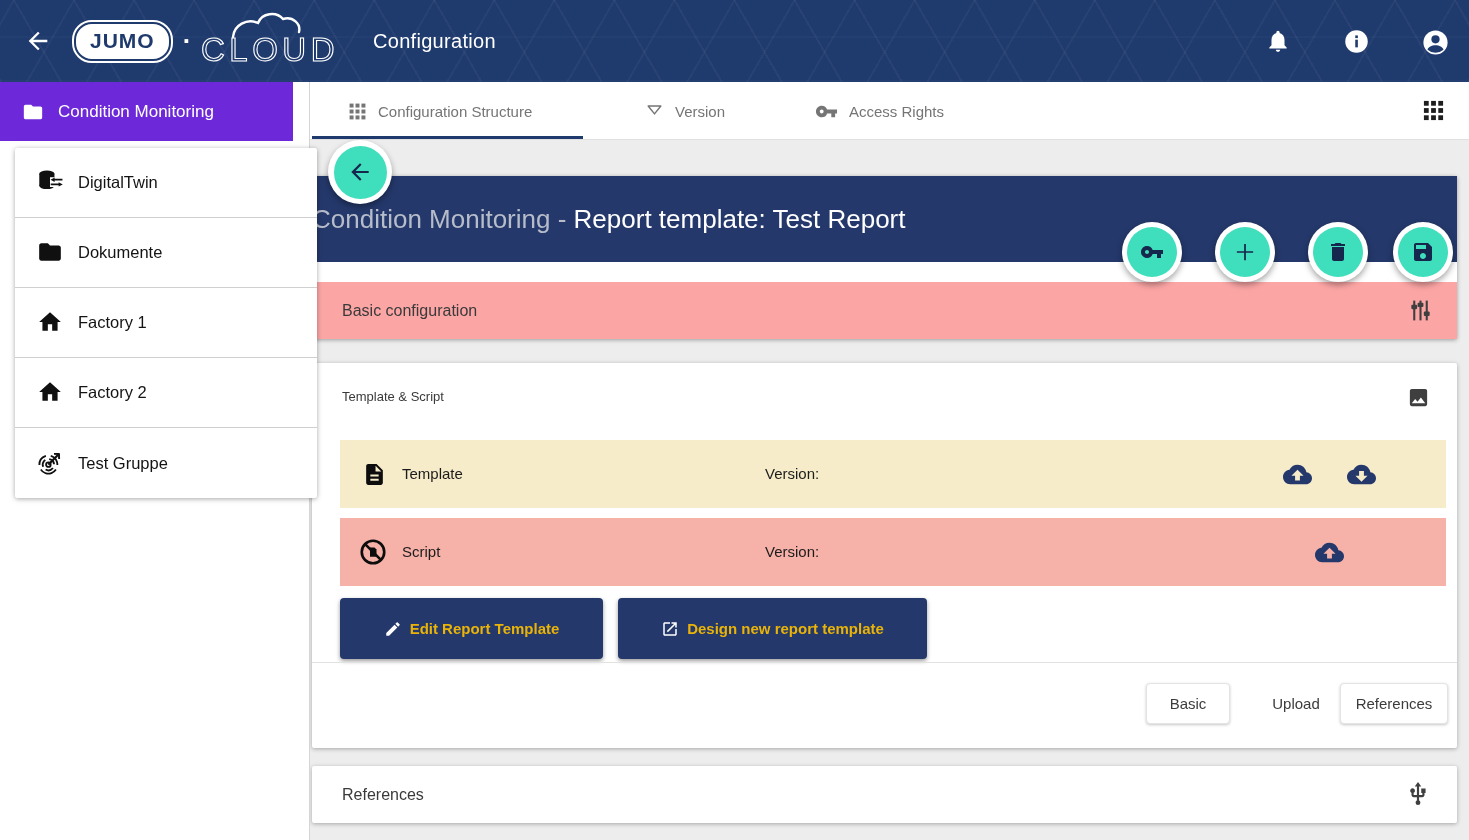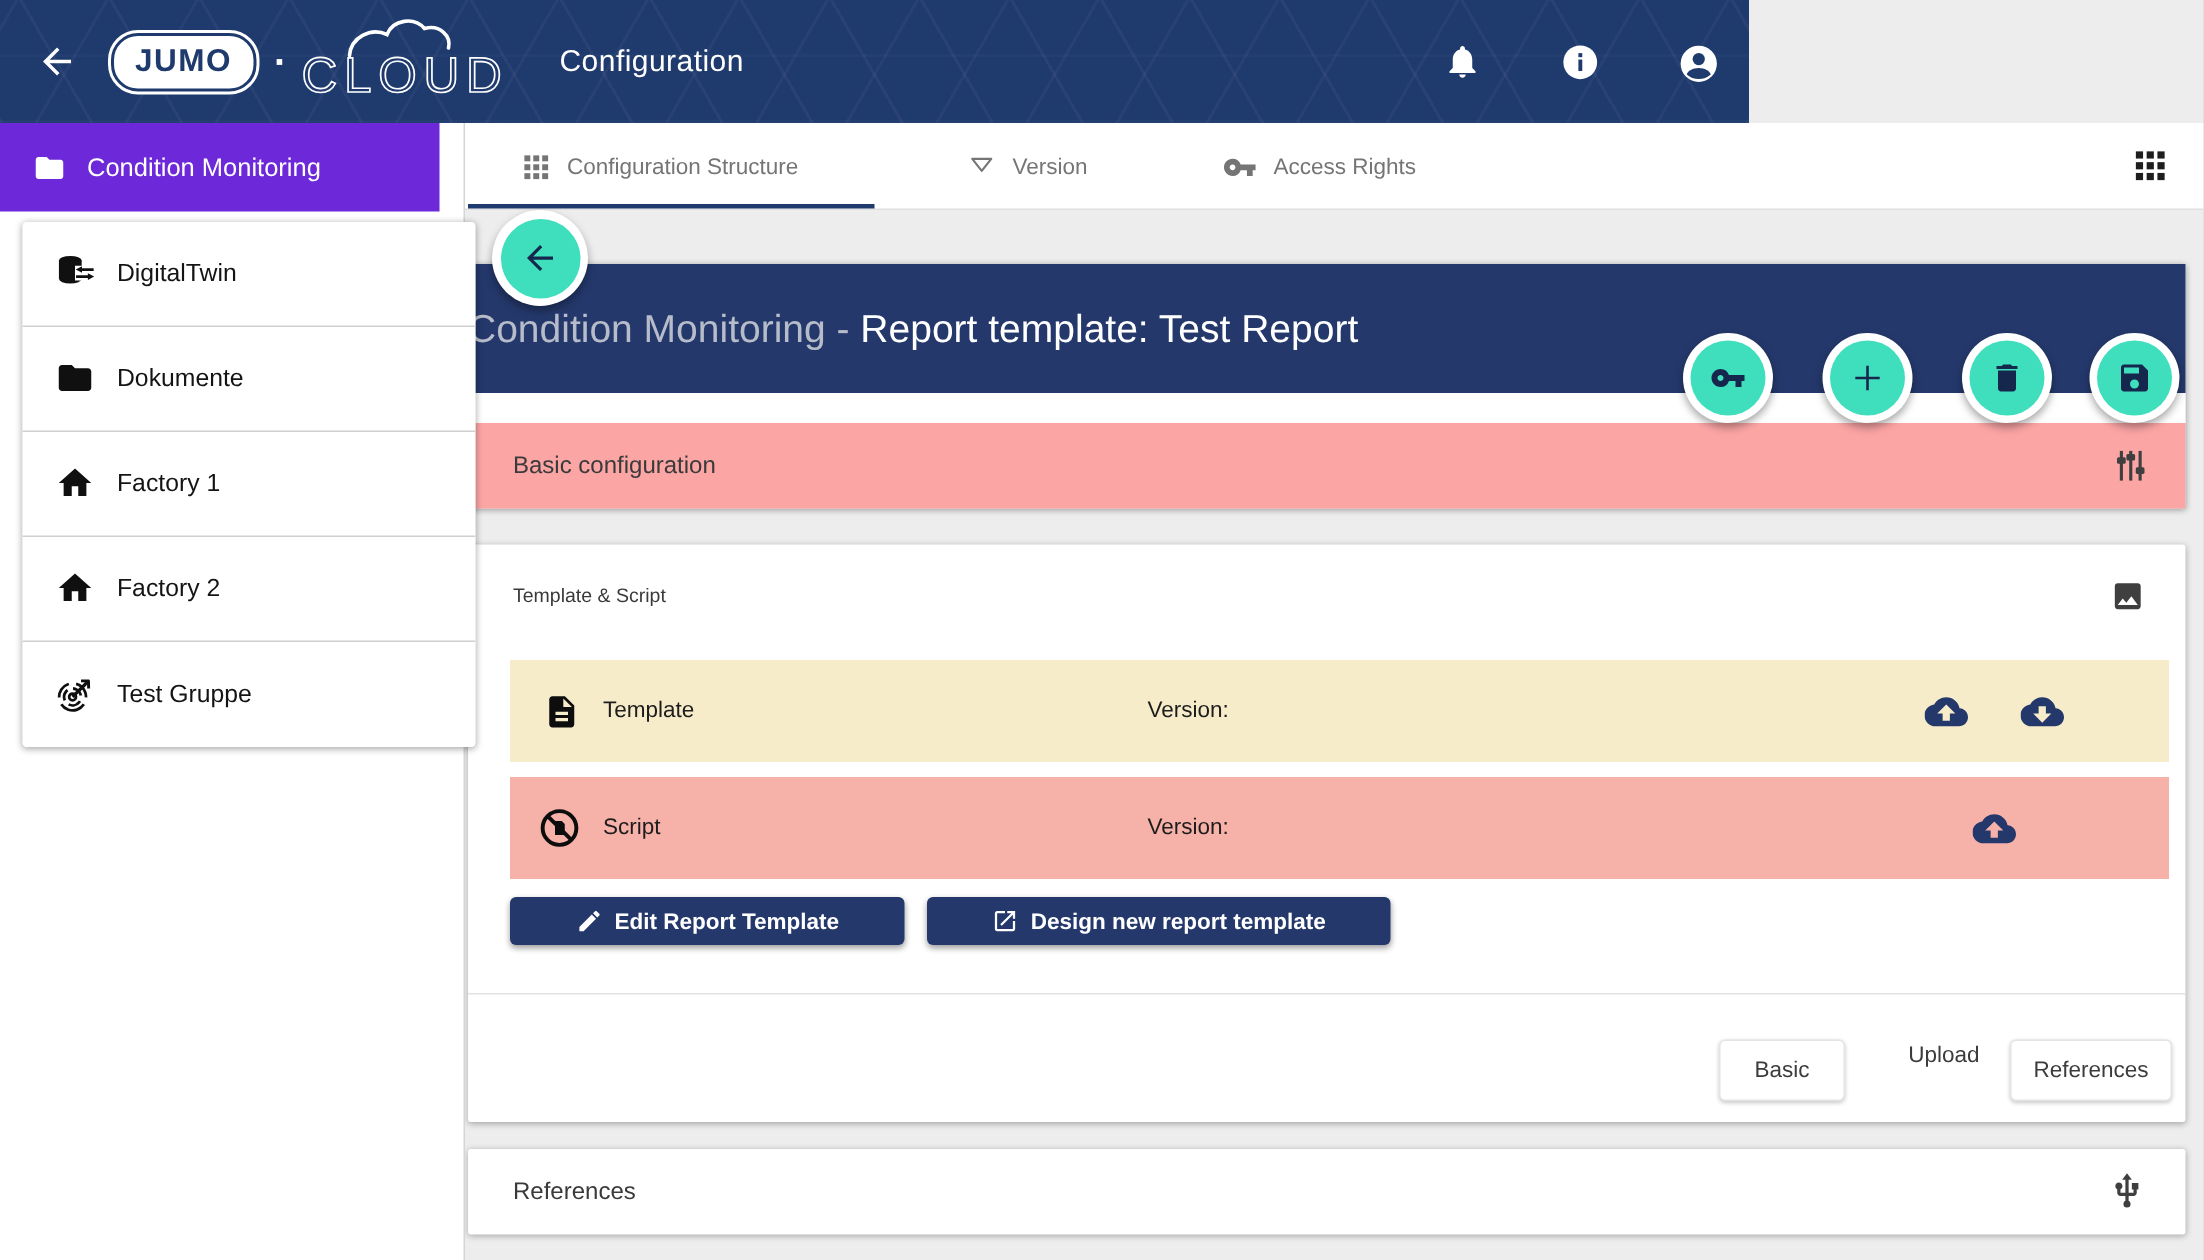--- a/index.html
+++ b/index.html
@@ -1,21 +1,21 @@
 <!DOCTYPE html>
 <html><head>
 <meta charset="utf-8">
 <style>
   * { margin:0; padding:0; box-sizing:border-box; }
   html,body { background:#d8d8d8; }
   body { font-family:"Liberation Sans", sans-serif; }
   .app { position:relative; width:1469px; height:840px; background:#ededed; overflow:hidden; }
 
   
-  .topbar { position:absolute; left:0; top:0; width:1166px; height:82px;
+  .topbar { position:absolute; left:0; top:0; width:1469px; height:82px;
     background-color:#1f3a6d;
     background-image:
       repeating-linear-gradient(60deg, rgba(255,255,255,0.045) 0 2px, transparent 2px 52px),
       repeating-linear-gradient(-60deg, rgba(255,255,255,0.035) 0 2px, transparent 2px 52px),
       repeating-linear-gradient(0deg, rgba(255,255,255,0.02) 0 2px, transparent 2px 44px);
     display:flex; align-items:center; z-index:30; }
   .topbar-back { margin-left:24px; width:28px; height:28px; color:#fff; cursor:pointer; }
   .logo { display:flex; align-items:center; margin-left:22px; }
   .jumo-pill { background:#fff; color:#1f3a6d; font-weight:800; font-size:21px; letter-spacing:1px;
     padding:5px 14px 6px; border-radius:18px; border:2px solid #1f3a6d; outline:2px solid #fff; }
@@ -84,32 +84,32 @@
   .file-row { position:absolute; left:28px; right:11px; height:68px; }
   .row-template { top:77px; background:#f6ecca; }
   .row-script { top:155px; background:#f6b1a8; }
   .file-row .type-ic { position:absolute; left:22px; top:22px; width:25px; height:25px; color:#0d0d0d; }
   .row-script .type-ic { left:18px; top:19px; width:30px; height:30px; }
   .file-row .lbl { position:absolute; left:62px; top:25px; font-size:15px; color:#1c1c1c; }
   .file-row .version { position:absolute; left:425px; top:25px; font-size:15px; color:#1c1c1c; }
   .cloud-ic { position:absolute; top:20px; width:29px; height:29px; color:#24386b; cursor:pointer; }
   .cl-up-t { right:134px; } .cl-down-t { right:70px; } .cl-up-s { right:102px; }
 
-  .navy-btn { position:absolute; top:235px; height:32px; background:#24386b; color:#ffffff; border:none;
+  .navy-btn { position:absolute; top:235px; height:61px; background:#24386b; color:#eab308; border:none;
     border-radius:4px; box-shadow:0 2px 4px rgba(0,0,0,.4); display:flex; align-items:center;
     justify-content:center; gap:8px; font-size:15px; font-weight:700; font-family:"Liberation Sans",sans-serif;
     cursor:pointer; }
   .btn-edit { left:28px; width:263px; }
   .btn-design { left:306px; width:309px; }
   .navy-btn svg { width:18px; height:18px; color:#fff; }
 
   .tc-divider { position:absolute; left:0; top:299px; width:100%; height:1px; background:#e2e2e2; }
   .foot-btn { position:absolute; top:320px; height:41px; border-radius:4px; font-size:15px; color:#3c3c3c;
     font-family:"Liberation Sans",sans-serif; cursor:pointer; display:flex; align-items:center; justify-content:center; }
-  .foot-raised { background:#fff; border:1px solid #e4e4e4; box-shadow:0 1px 3px rgba(0,0,0,.22);margin-top:10px; }
+  .foot-raised { background:#fff; border:1px solid #e4e4e4; box-shadow:0 1px 3px rgba(0,0,0,.22); }
   .foot-basic { left:834px; width:84px; }
   .foot-upload { left:942px; width:84px; background:transparent; border:none; }
   .foot-refs { left:1028px; width:108px; }
 
   
   .references-card { position:absolute; left:2px; top:626px; width:1145px; height:57px; background:#fff;
     border-radius:2px; box-shadow:0 1px 4px rgba(0,0,0,.3); display:flex; align-items:center; }
   .references-card .lbl { margin-left:30px; font-size:16px; color:#3a3a3a; }
   .references-card .ic { position:absolute; right:26px; top:15px; width:26px; height:26px; color:#3f3f3f; cursor:pointer; }
 </style>

